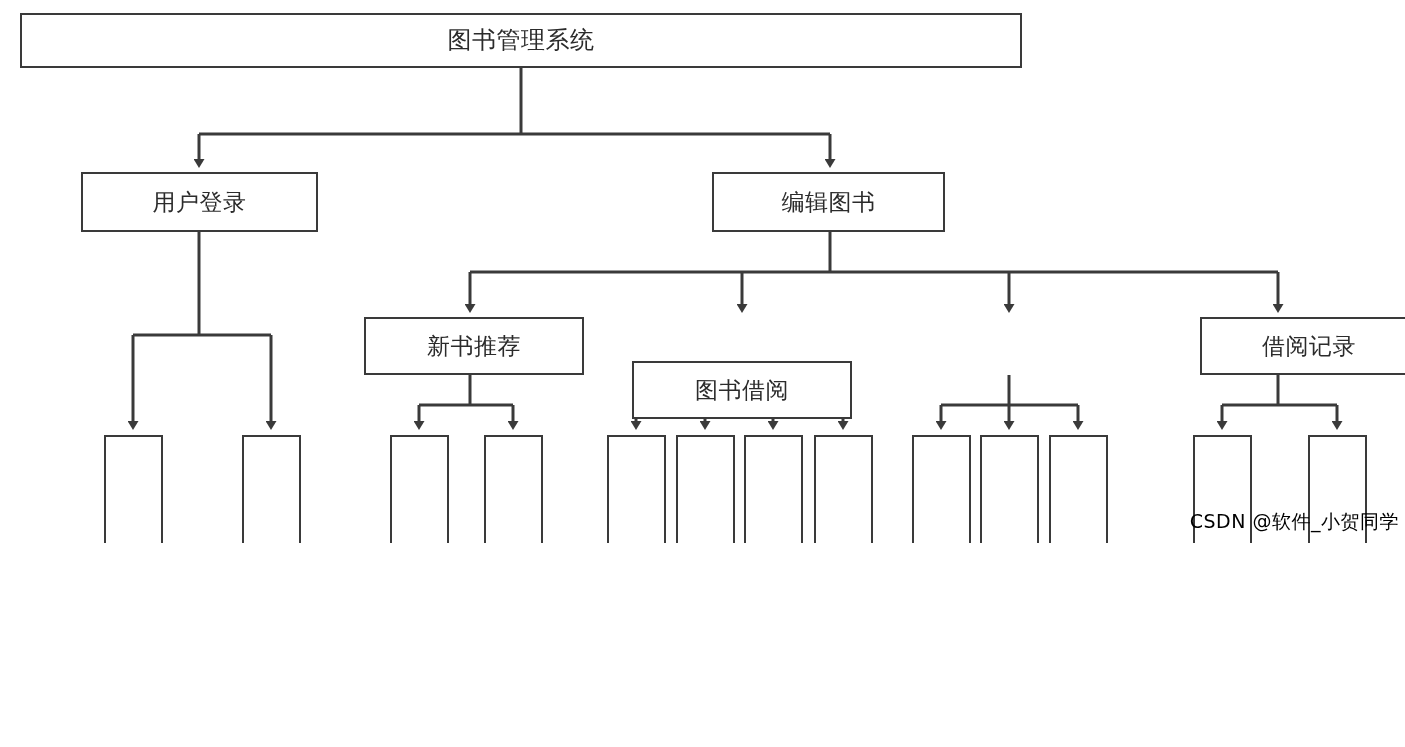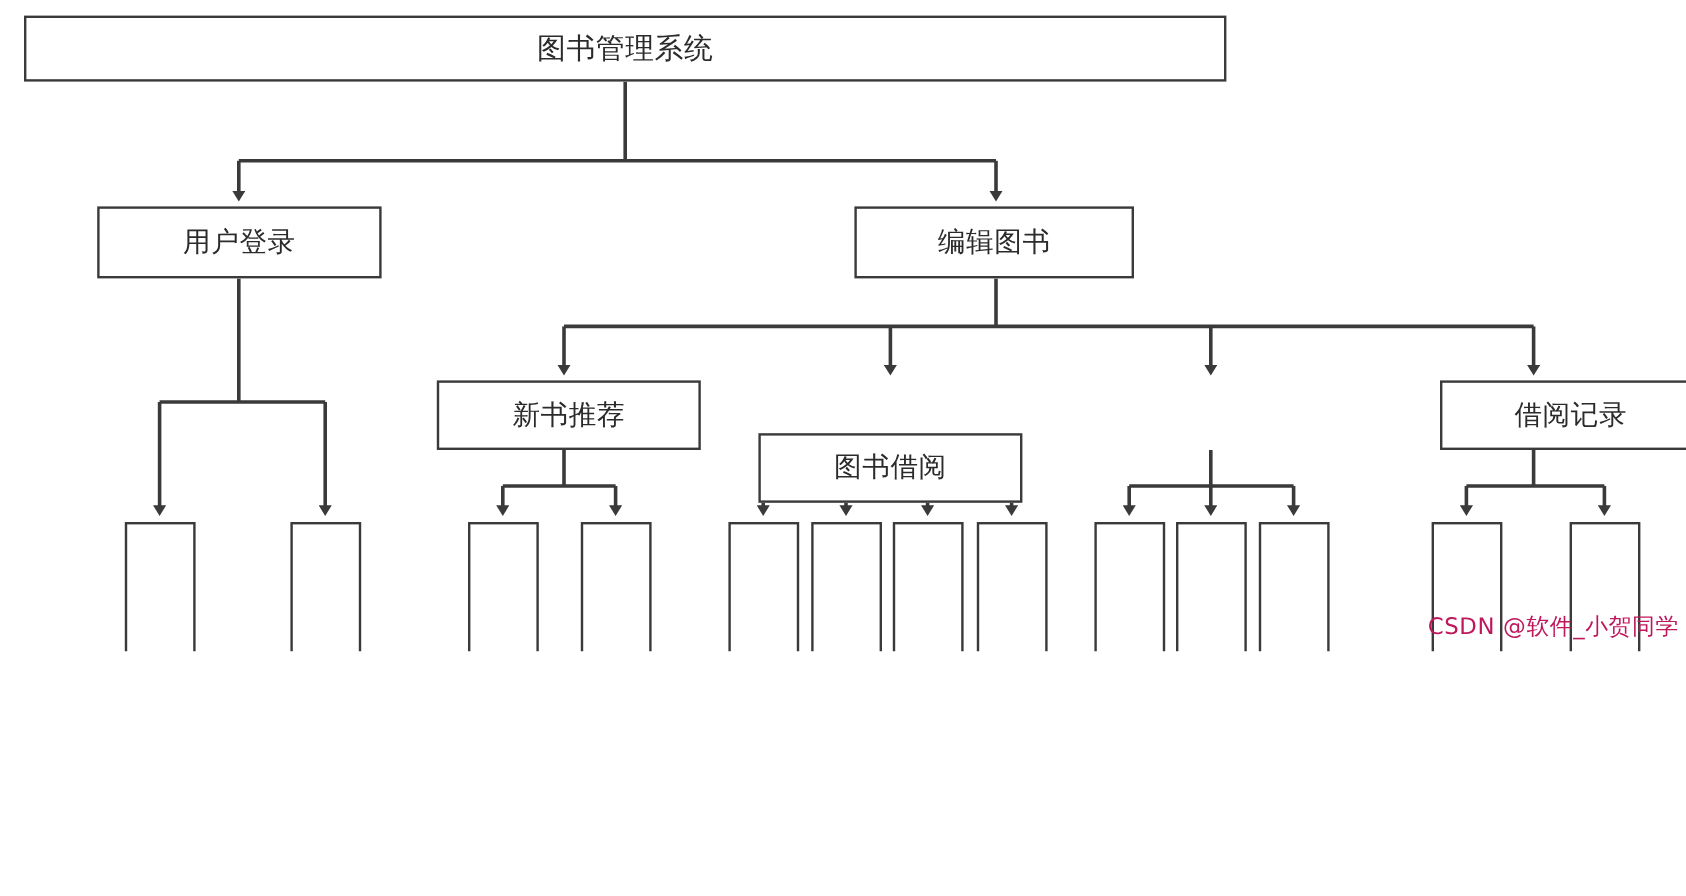--- a/index.html
+++ b/index.html
@@ -69,21 +69,21 @@
     align-items: center;
   }
   .node.vert {
     align-items: stretch;
   }
   .watermark {
     position: absolute;
     right: 6px;
     bottom: 8px;
     font-size: 19px;
-    color: #be185d;
+    color: #000000;
     z-index: 5;
     white-space: nowrap;
     letter-spacing: 0.5px;
   }
 </style>
 </head>
 <body>
 
 <div id="canvas">
 

